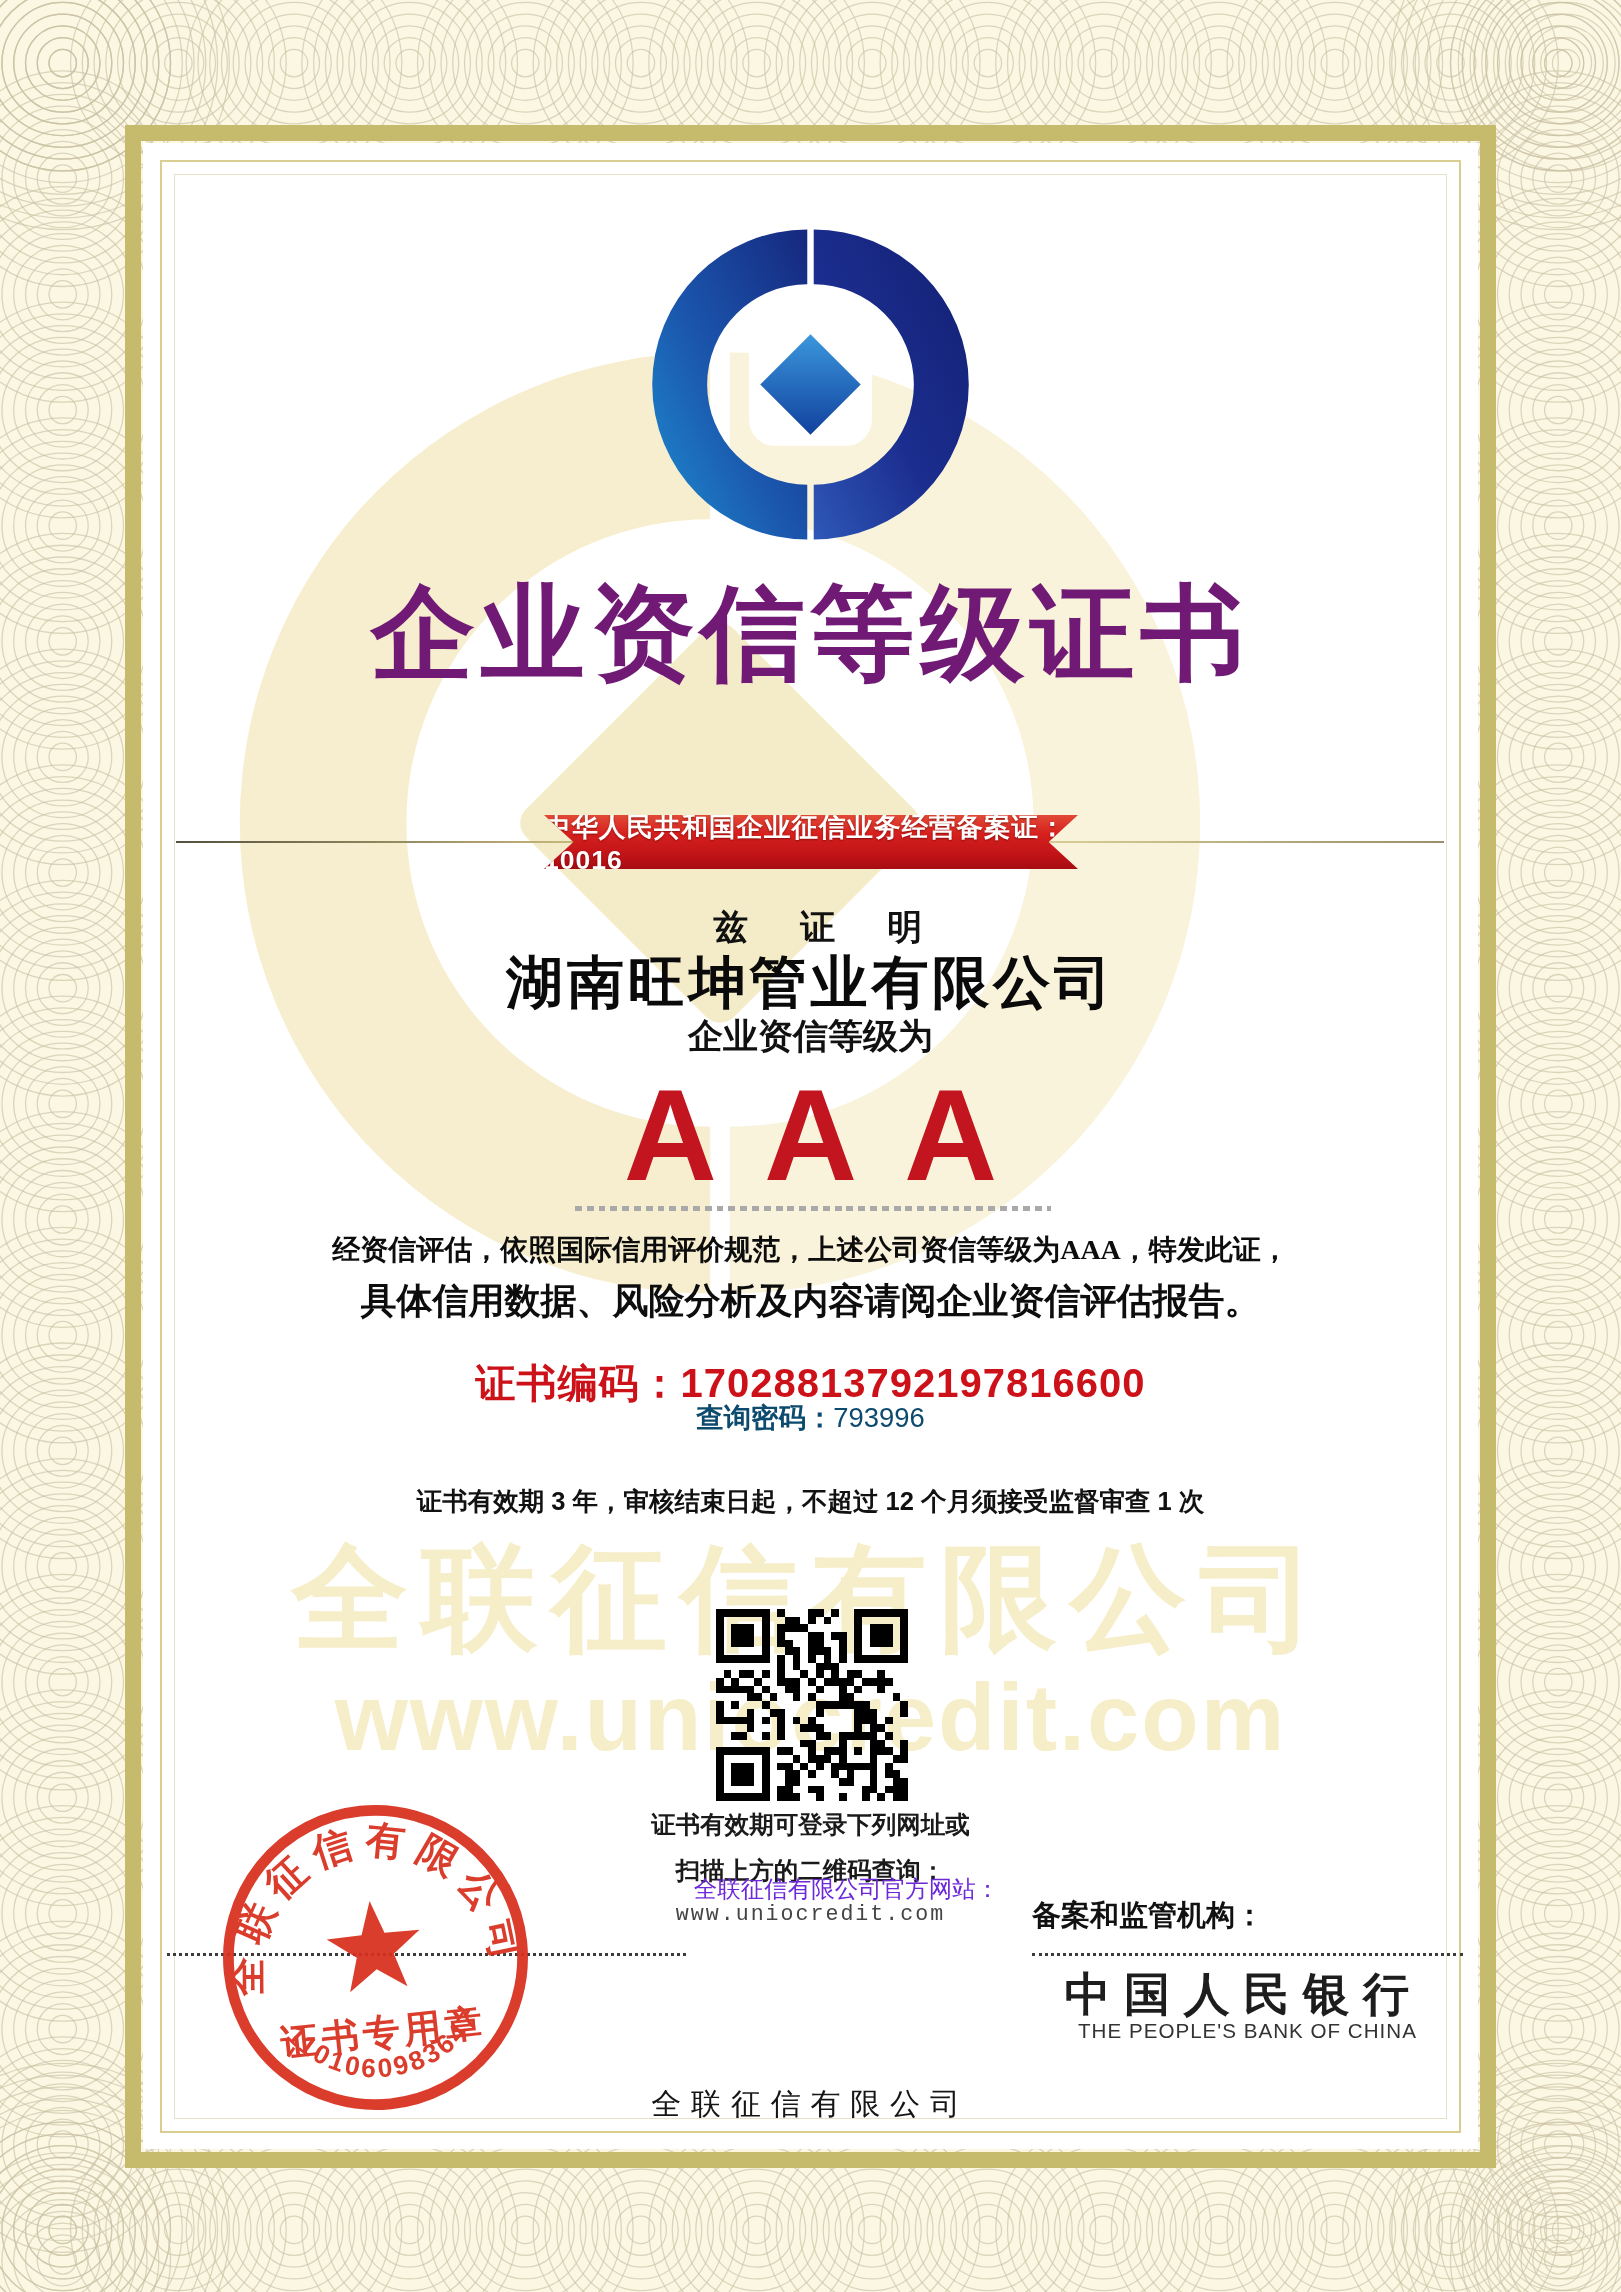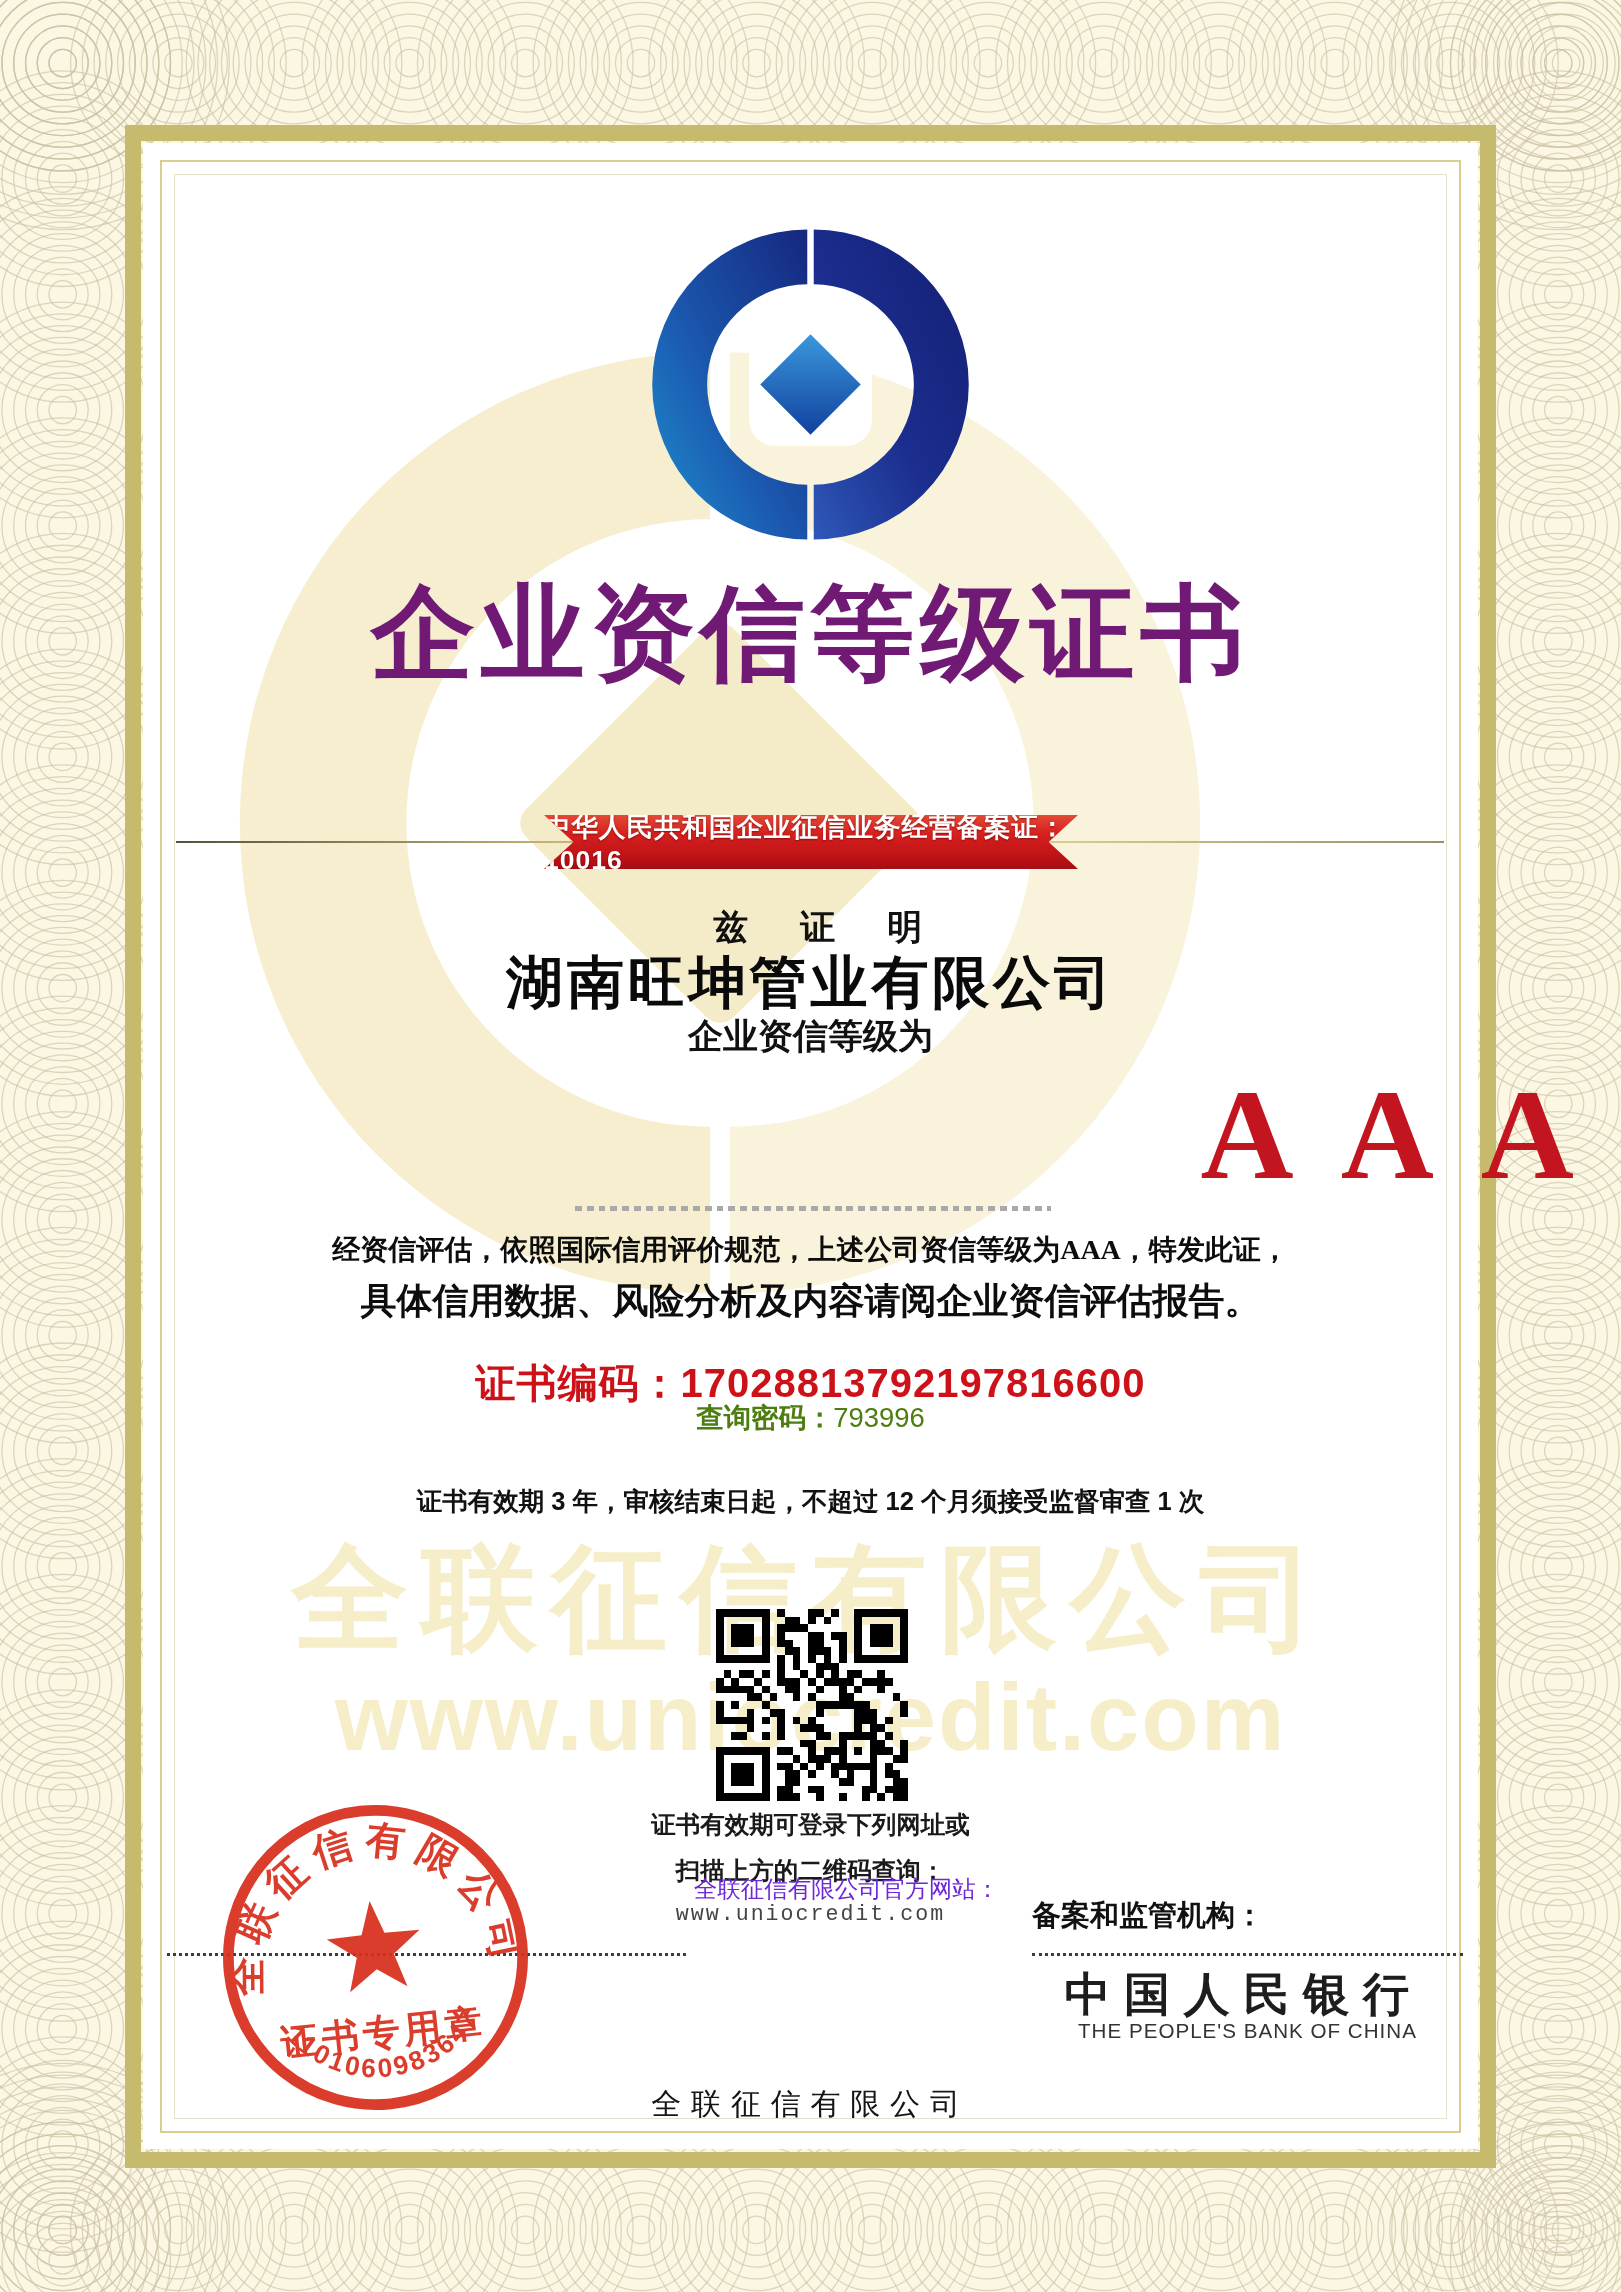--- a/index.html
+++ b/index.html
@@ -27,28 +27,28 @@
           background:linear-gradient(180deg,#e24a36 0%,#d6201e 35%,#c01318 75%,#a50d12 100%);
           clip-path:polygon(0% 0%,100% 0%,94.5% 50%,100% 100%,0% 100%,5.5% 50%);
           display:flex;align-items:center;justify-content:center;}
   .ribbon span{color:#fff;font-size:26.5px;font-weight:700;letter-spacing:1px;
           font-family:"Liberation Sans",sans-serif;text-shadow:0 1px 2px rgba(90,0,0,.6);}
   
   .attest{top:904px;font-size:35px;font-weight:700;letter-spacing:21.6px;color:#111;margin-left:18px;}
   .company{top:945px;font-size:57px;font-weight:700;letter-spacing:3.9px;color:#0a0a0a;}
   .rating-intro{top:1013px;font-size:35px;font-weight:600;color:#111;}
   .rating{top:1061px;font-size:129px;font-weight:700;color:#c2151f;letter-spacing:47px;
-          text-indent:47px;font-family:Liberation Serif, serif;text-align:right;}
+          text-indent:47px;font-family:Liberation Sans, sans-serif;}
   .dashes{left:575px;top:1206px;width:476px;height:4.9px;
           background:repeating-linear-gradient(to right,#a9a9a9 0 6.9px,transparent 6.9px 11.8px);}
   .stmt1{top:1231px;font-size:28px;font-weight:700;color:#0d0d0d;}
   .stmt2{top:1277px;font-size:36px;font-weight:700;color:#0d0d0d;}
   .certno{top:1356px;font-size:40px;font-weight:700;color:#cc1119;
           font-family:"Liberation Sans",sans-serif;letter-spacing:1px;}
-  .pwd{top:1400px;font-size:27.4px;color:#4d7c0f;font-family:"Liberation Sans",sans-serif;}
+  .pwd{top:1400px;font-size:27.4px;color:#0c4a6e;font-family:"Liberation Sans",sans-serif;}
   .pwd b{font-weight:700;}
   .issue{top:1450px;font-size:27.4px;font-weight:700;color:#111;font-family:"Liberation Sans",sans-serif;}
   .validity{top:1484px;font-size:25.5px;font-weight:700;color:#111;font-family:"Liberation Sans",sans-serif;}
   
   .wm1{top:1521px;font-size:116px;font-weight:700;color:#f6eec9;letter-spacing:13.7px;white-space:nowrap;}
   .wm2{top:1664px;font-size:94px;font-weight:700;color:#f6eec9;letter-spacing:2px;
        font-family:"Liberation Sans",sans-serif;white-space:nowrap;}
   
   #qr{position:absolute;left:716px;top:1609px;width:192px;height:192px;}
   .cap1{top:1808px;font-size:24.5px;font-weight:700;color:#1a1a1a;font-family:"Liberation Sans",sans-serif;}

